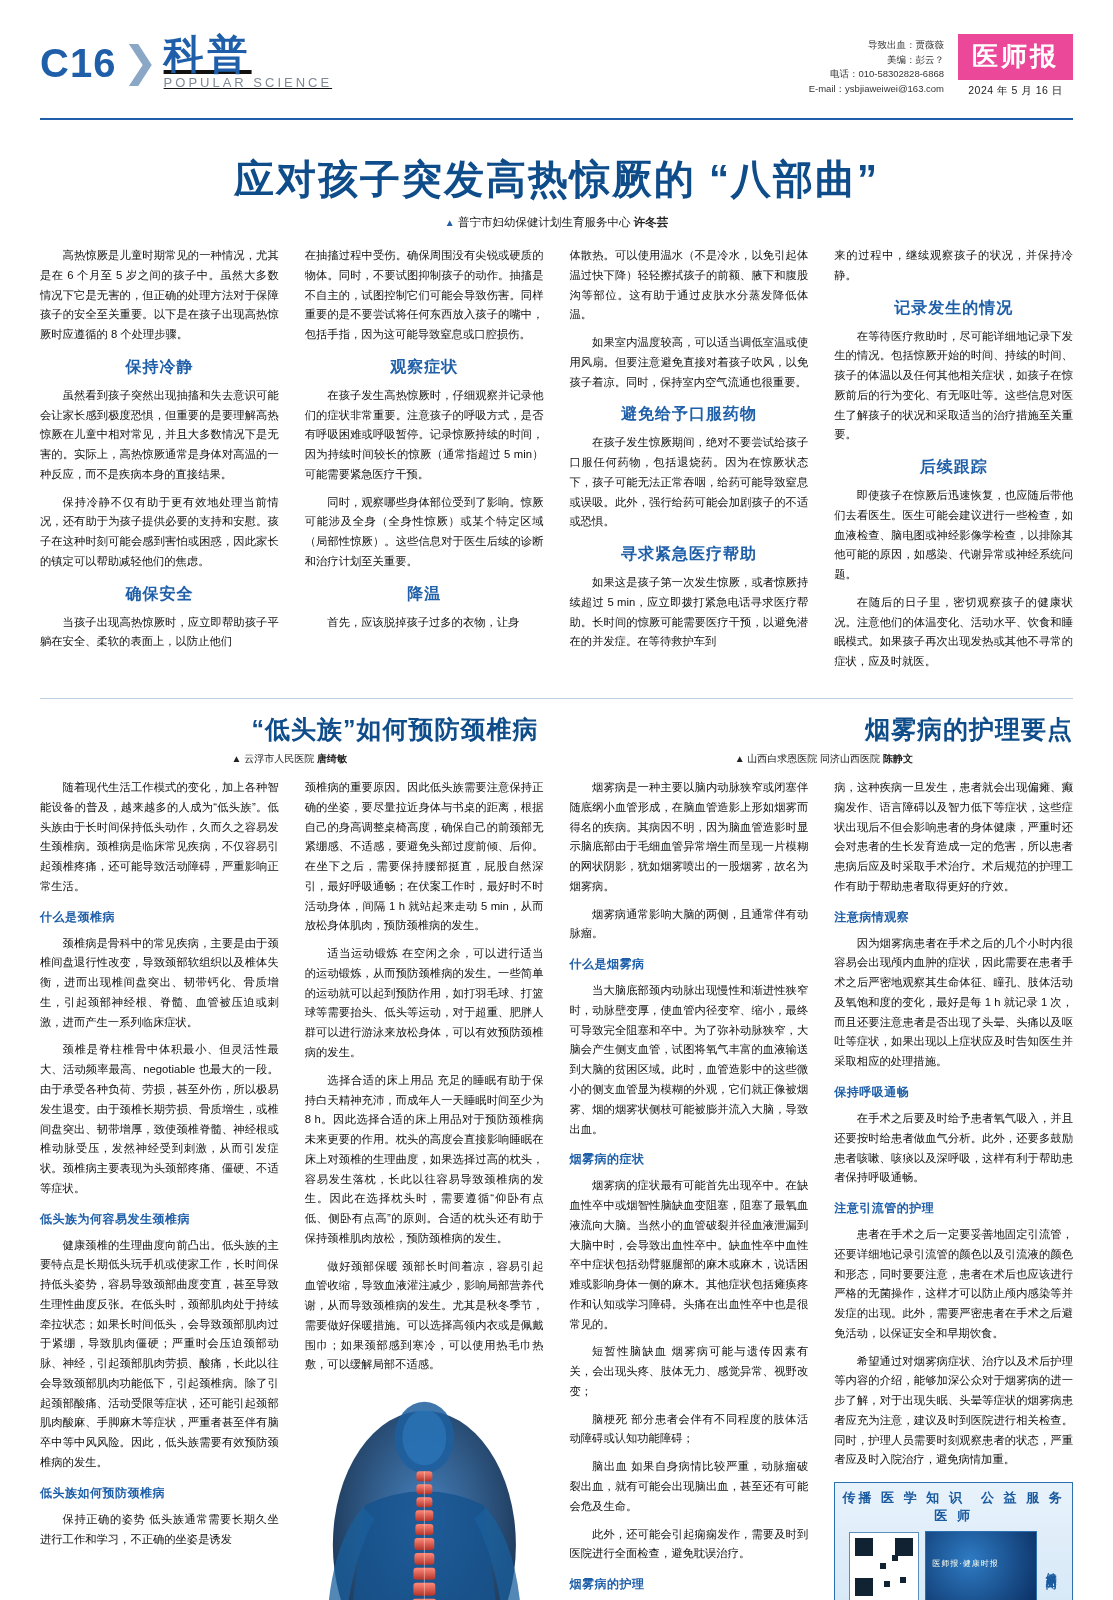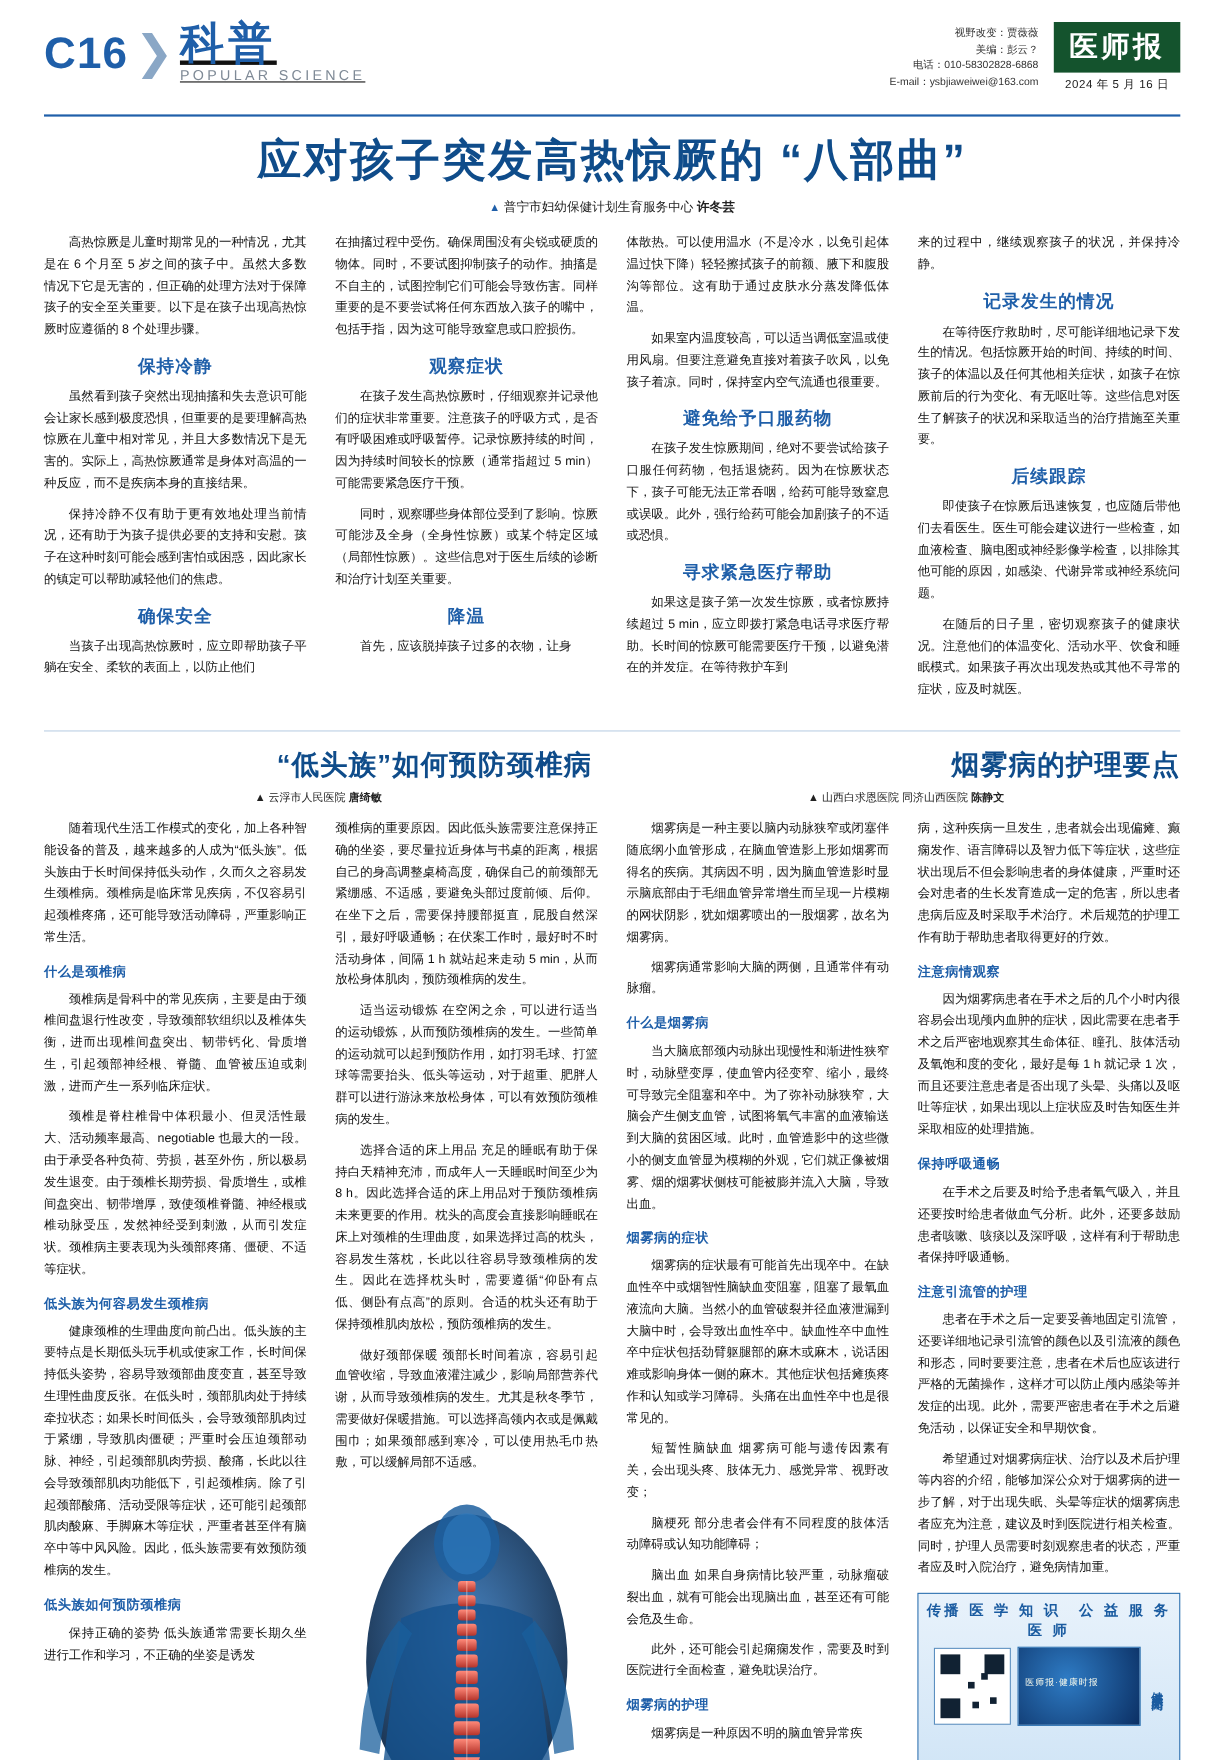--- a/index.html
+++ b/index.html
@@ -5,49 +5,49 @@
   * { box-sizing: border-box; }
   html, body { margin:0; padding:0; }
   body {
     width:1113px; height:1600px;
     background:#ffffff;
     font-family:"Liberation Sans", sans-serif;
     color:#111;
     position:relative;
     overflow:hidden;
   }
-  .page { position:relative; width:1113px; height:1600px; padding:20px 40px 0 40px; }
+  .page { position:relative; width:1113px; height:1600px; padding:34px 40px 0 40px; }
 
   
   .masthead { display:flex; align-items:flex-start; justify-content:space-between; height:78px; }
   .mast-left { display:flex; align-items:flex-end; gap:6px; }
   .page-num {
     font-size:40px; font-weight:bold; color:#1f5fa9; letter-spacing:1px;
     line-height:1; padding-bottom:6px;
   }
   .slash { color:#8aa7c6; font-size:42px; line-height:1; padding-bottom:6px; font-weight:300;}
   .sec-name { line-height:1;text-decoration:underline; }
   .sec-cn { font-size:40px; font-weight:bold; color:#1f5fa9; letter-spacing:4px; }
   .sec-en { font-size:13px; color:#7f8a96; letter-spacing:3px; margin-top:2px; }
 
   .mast-right { display:flex; align-items:flex-start; gap:14px; }
   .mast-meta { font-size:9.5px; color:#333; line-height:1.55; text-align:right; padding-top:4px; }
   .brand-box { text-align:center; }
   .brand-title {
-    background:#14532d; color:#fff; font-size:26px; font-weight:bold;
+    background:#ec4899; color:#fff; font-size:26px; font-weight:bold;
     letter-spacing:3px; padding:5px 14px 6px 14px;
   }
   .brand-date { font-size:10.5px; color:#222; margin-top:4px; letter-spacing:.5px; }
 
   .rule { height:2px; background:#1f5fa9; margin-top:6px; }
 
   
   .headline {
     text-align:center; font-size:40px; font-weight:bold; color:#0f4c8a;
-    letter-spacing:2px; margin:12px 0 8px 0;
+    letter-spacing:2px; margin:32px 0 8px 0;
   }
   .byline { text-align:center; font-size:11.5px; color:#222; margin-bottom:16px; }
   .byline .tri { color:#1f5fa9; font-size:10px; }
   .byline b { font-weight:bold; }
 
   p.t {
     font-size:11.3px; line-height:1.75; color:#111; text-align:justify;
     margin:0 0 8px 0; text-indent:2em;
   }
   p.t.noind { text-indent:0; }
@@ -97,21 +97,21 @@
     <div class="mast-left">
       <span class="page-num">C16</span>
       <span class="slash">❯</span>
       <span class="sec-name">
         <div class="sec-cn">科普</div>
         <div class="sec-en">POPULAR  SCIENCE</div>
       </span>
     </div>
     <div class="mast-right">
       <div class="mast-meta">
-        <div>视野改变：贾薇薇</div>
+        <div>导致出血：贾薇薇</div>
         <div>美编：彭云？</div>
         <div>电话：010-58302828-6868</div>
         <div>E-mail：ysbjiaweiwei@163.com</div>
       </div>
       <div class="brand-box">
         <div class="brand-title">医师报</div>
         <div class="brand-date">2024 年 5 月 16 日</div>
       </div>
     </div>
   </div>

